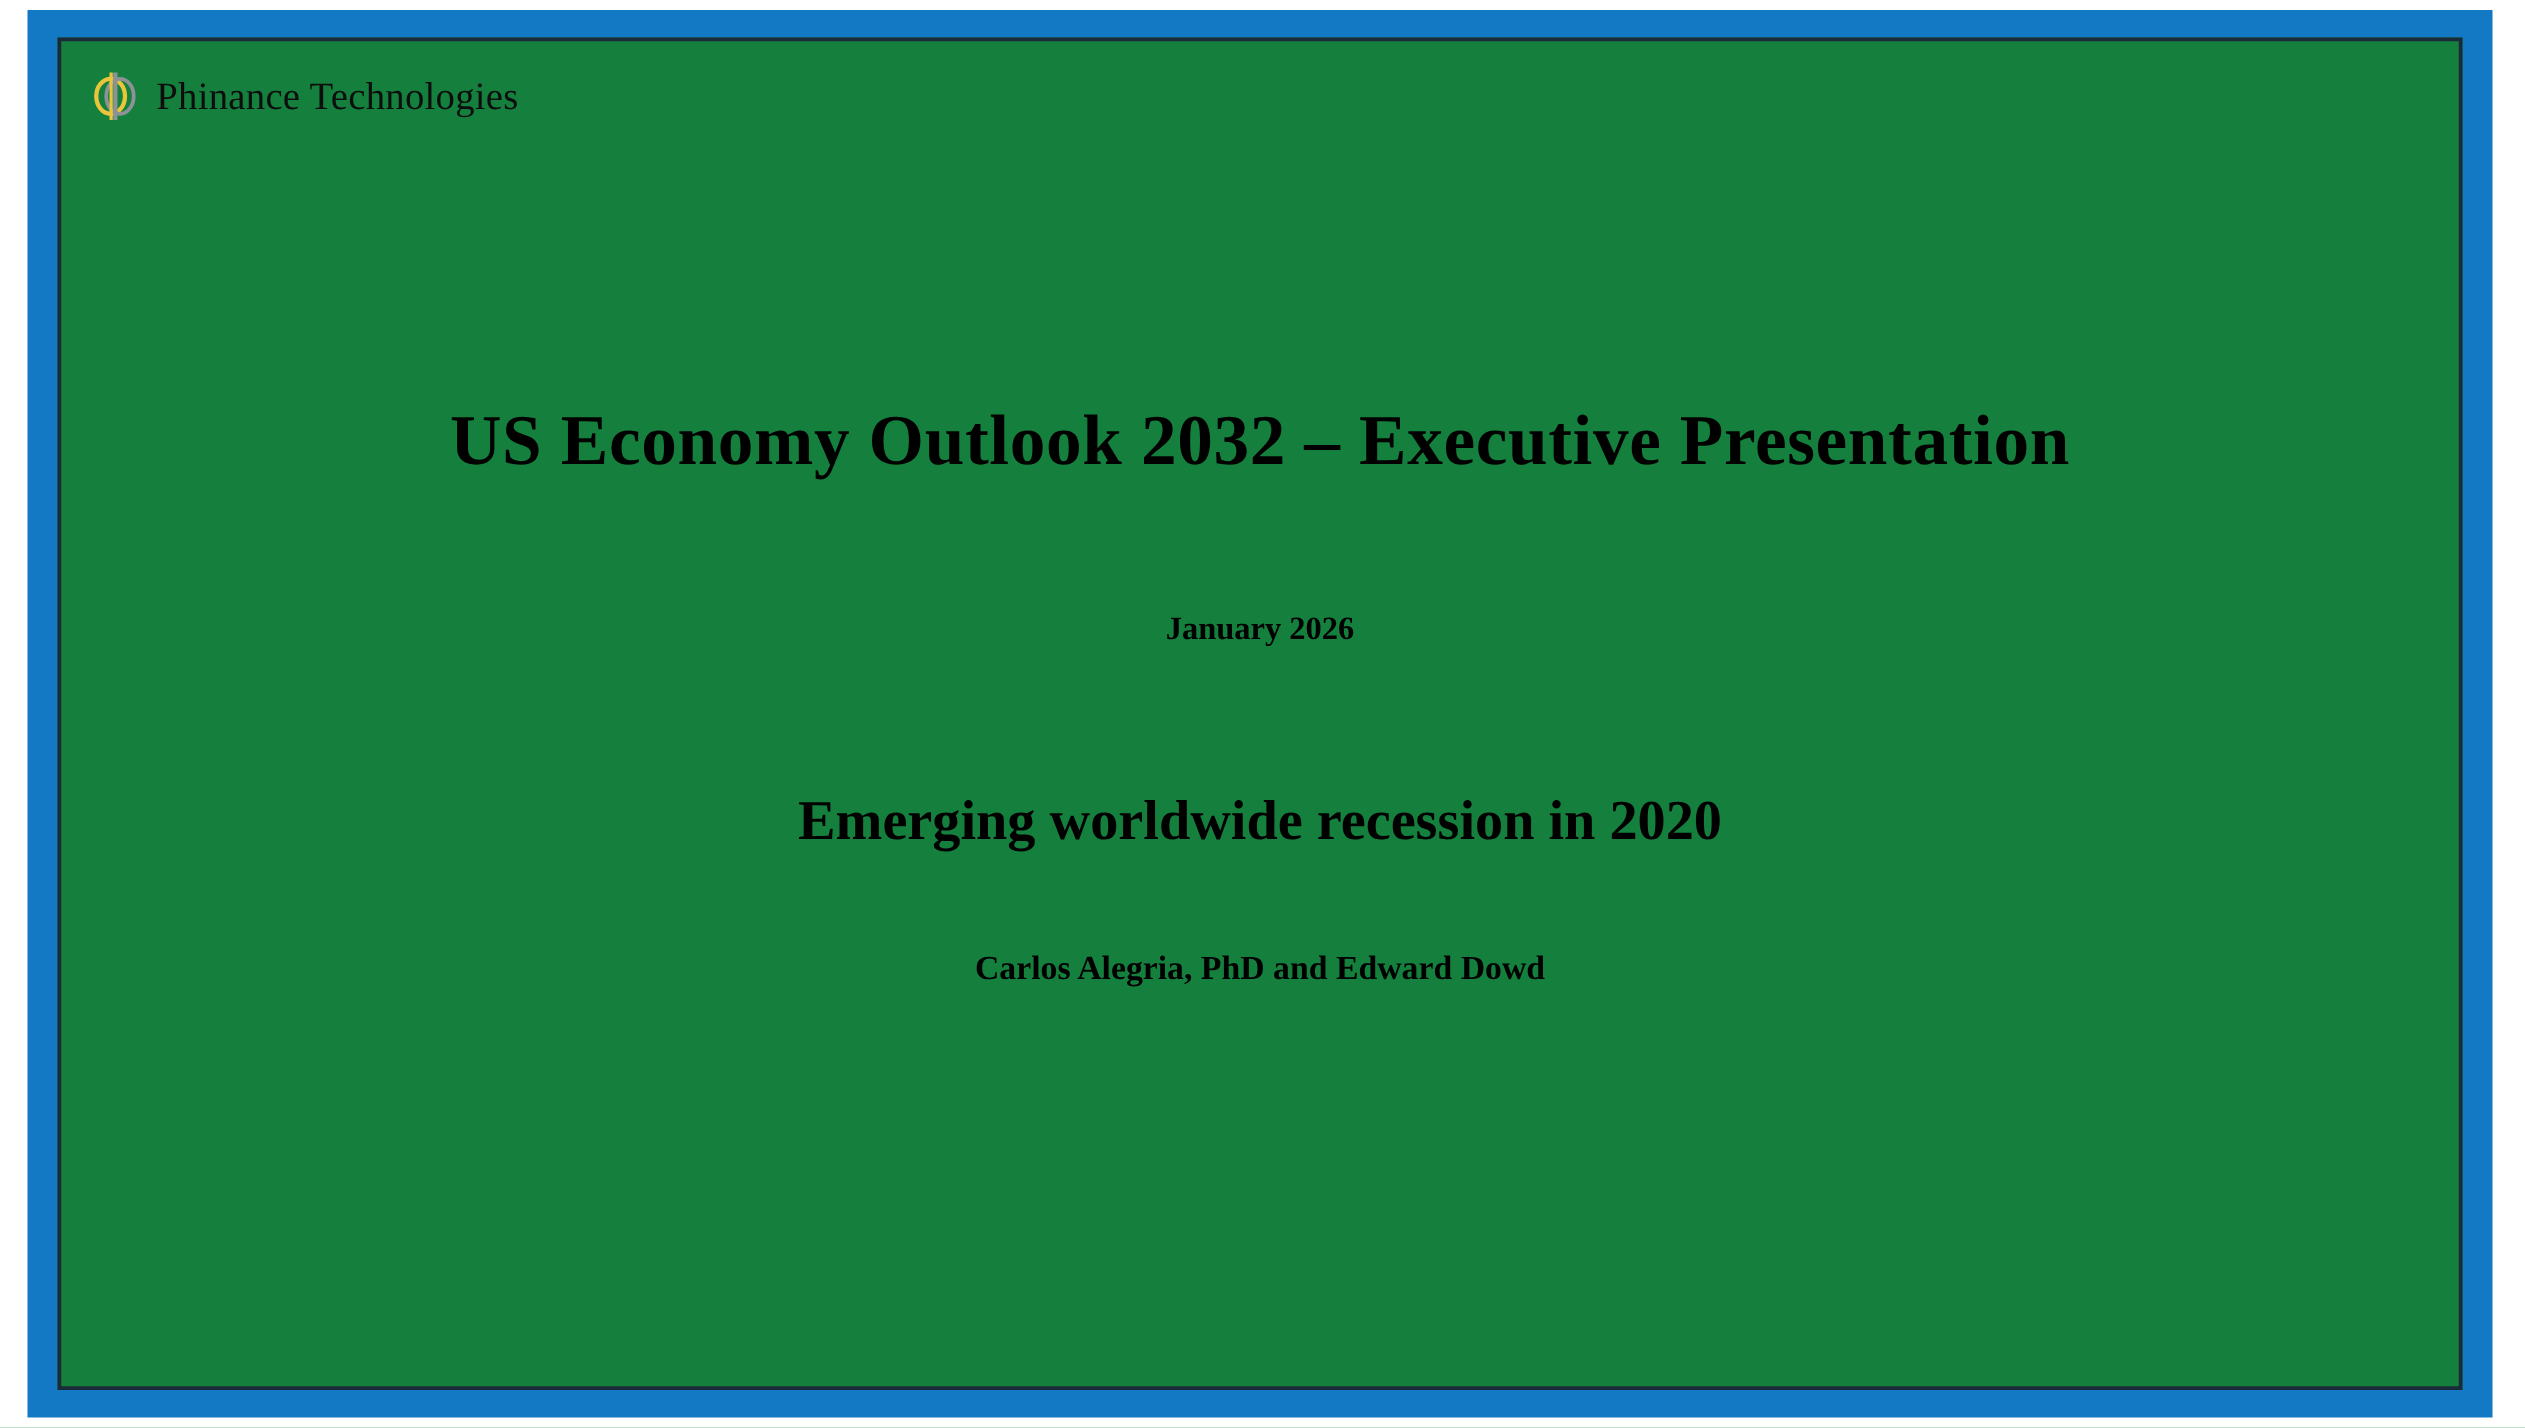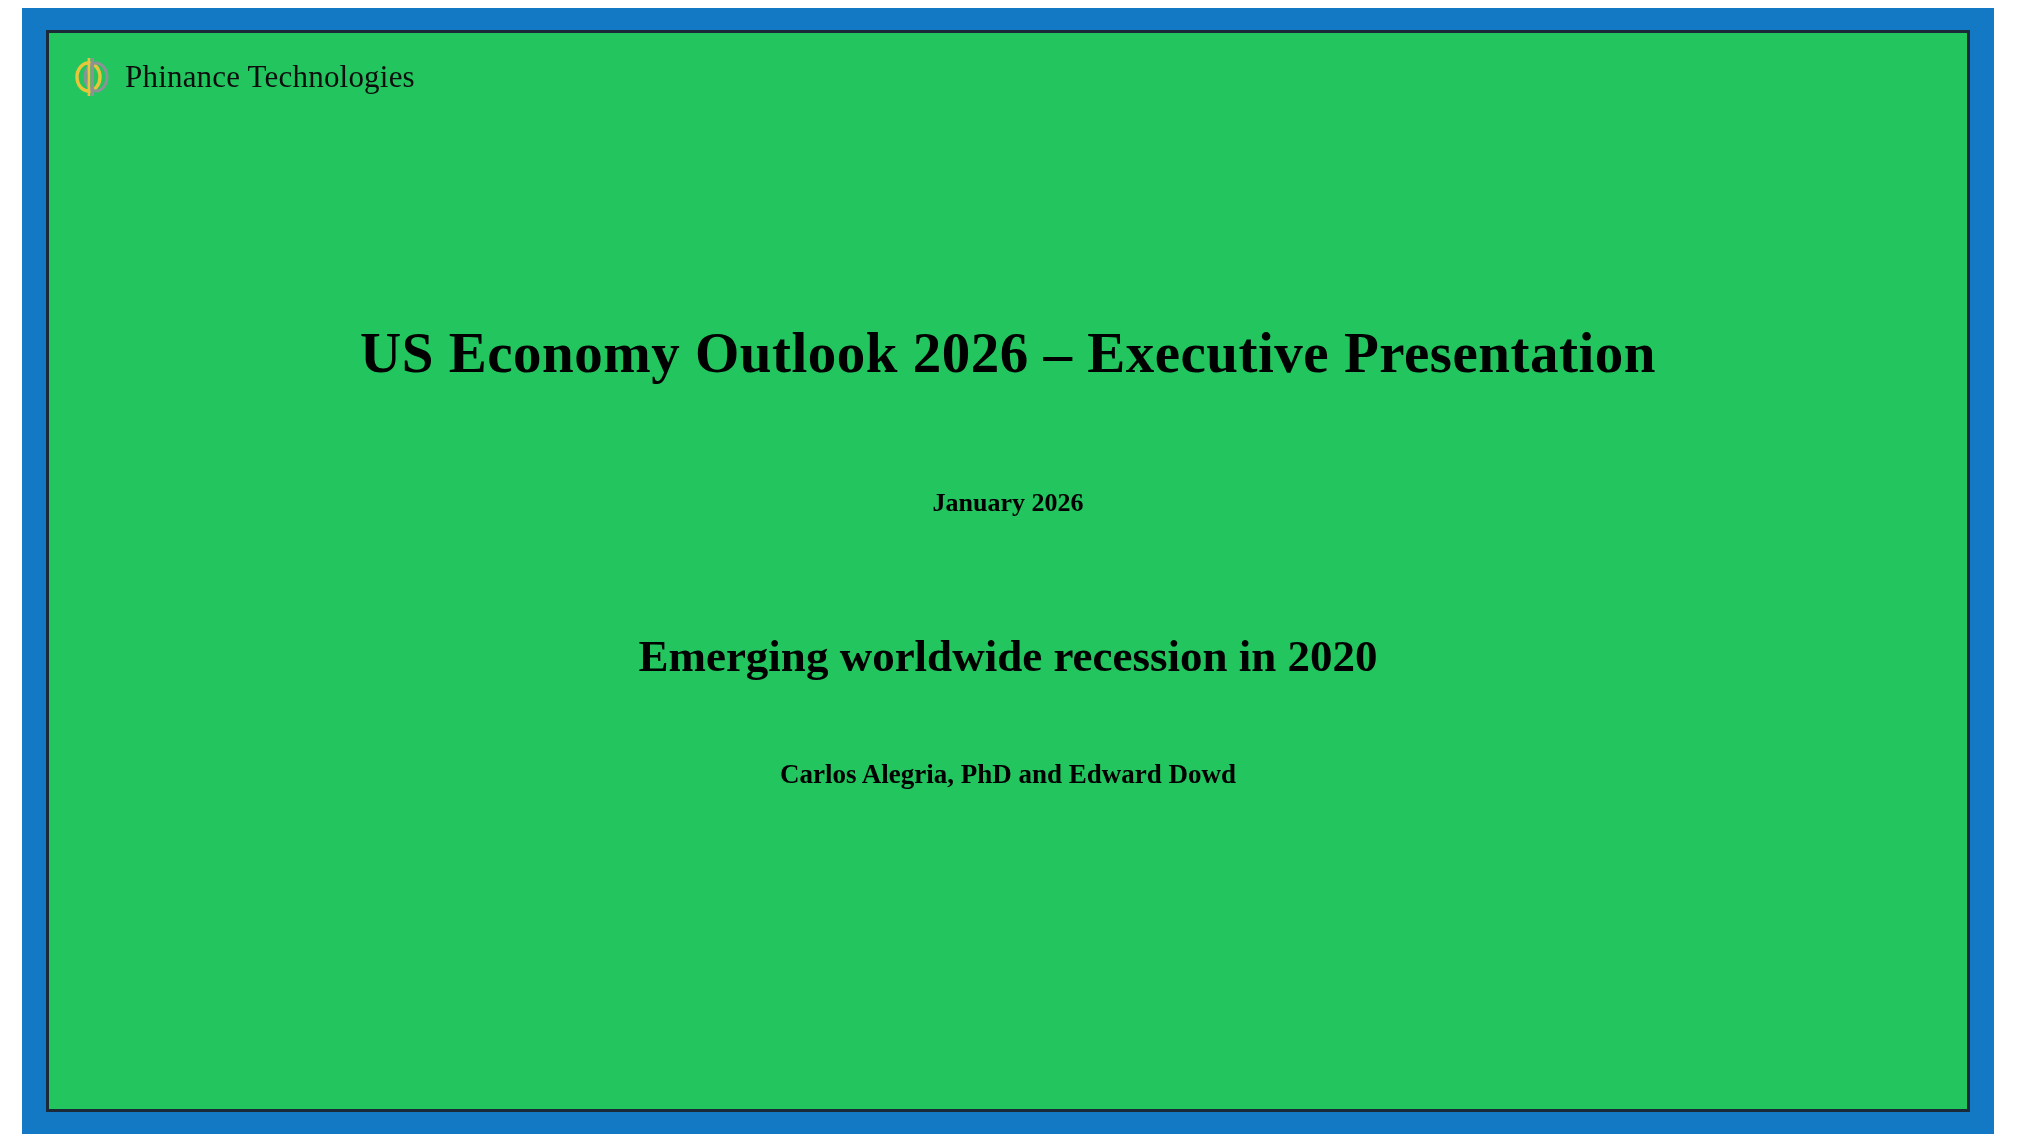--- a/index.html
+++ b/index.html
@@ -25,21 +25,21 @@
     box-sizing: border-box;
     padding: 22px 24px 22px 24px;
   }
 
   
   .slide-inner-border {
     width: 100%;
     height: 100%;
     box-sizing: border-box;
     border: 3px solid #1b2a38;
-    background: #22c55e;
+    background: #15803d;
     position: relative;
   }
 
   
   .brand-row {
     position: absolute;
     left: 24px;
     top: 22px;
     display: flex;
     align-items: center;
@@ -116,20 +116,20 @@
           <ellipse cx="15.5" cy="22" rx="11.5" ry="14" fill="none" stroke="#e8c53a" stroke-width="3.4"></ellipse>
           <ellipse cx="23" cy="22" rx="11" ry="14" fill="none" stroke="#8c9296" stroke-width="3"></ellipse>
           <rect x="17.6" y="3" width="3.4" height="38" fill="#8c9296"></rect>
           <rect x="14.6" y="3" width="2.6" height="38" fill="#e8c53a"></rect>
         </svg>
       </span>
       <span class="brand-name">Phinance Technologies</span>
     </div>
 
     <div class="slide-body">
-      <div class="title">US Economy Outlook 2026 – Executive Presentation</div>
+      <div class="title">US Economy Outlook 2032 – Executive Presentation</div>
       <div class="date">January 2026</div>
       <div class="subtitle">Emerging worldwide recession in 2020</div>
       <div class="authors">Carlos Alegria, PhD and Edward Dowd</div>
     </div>
 
   </div>
 </div>
 
 </body></html>

